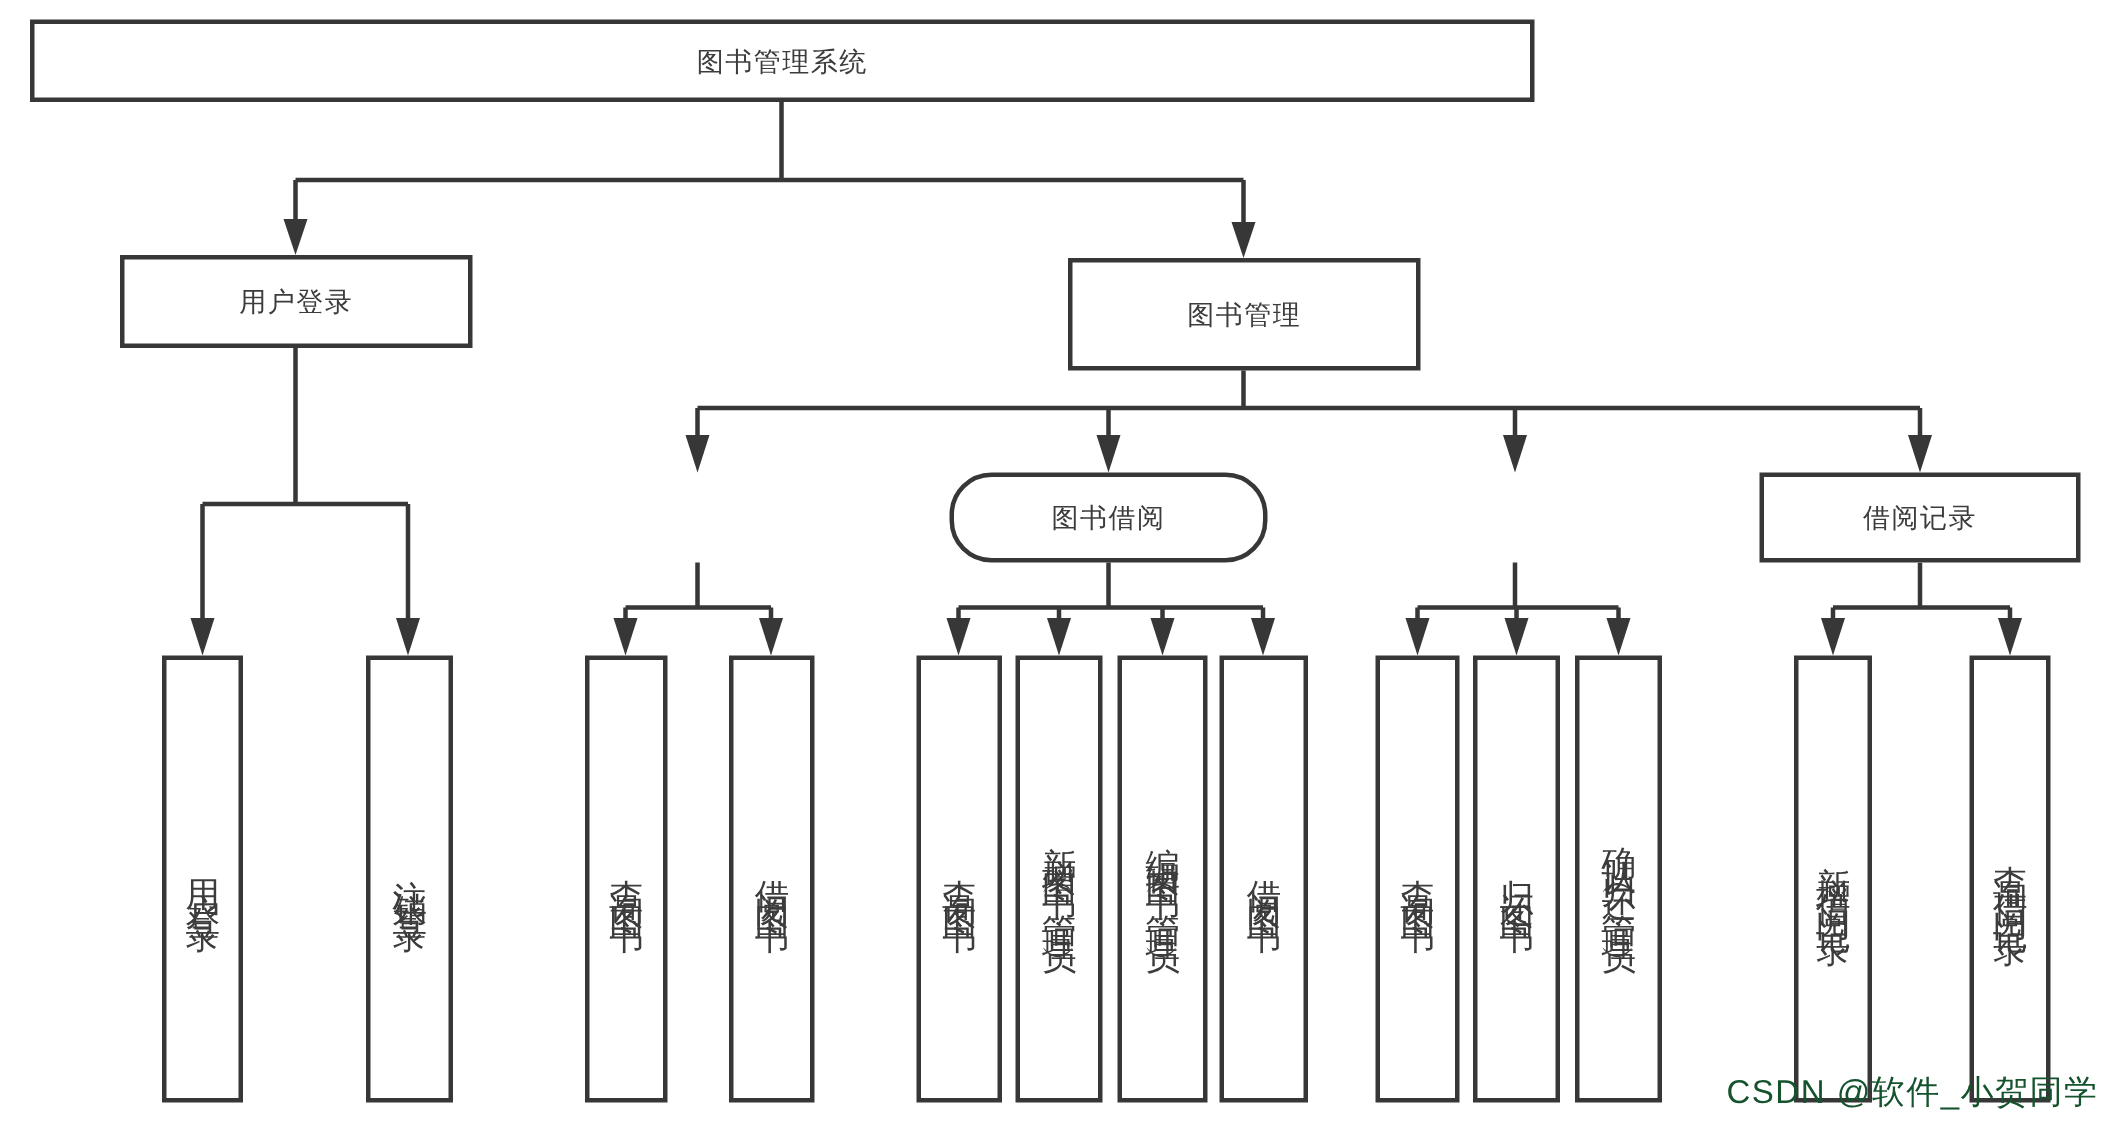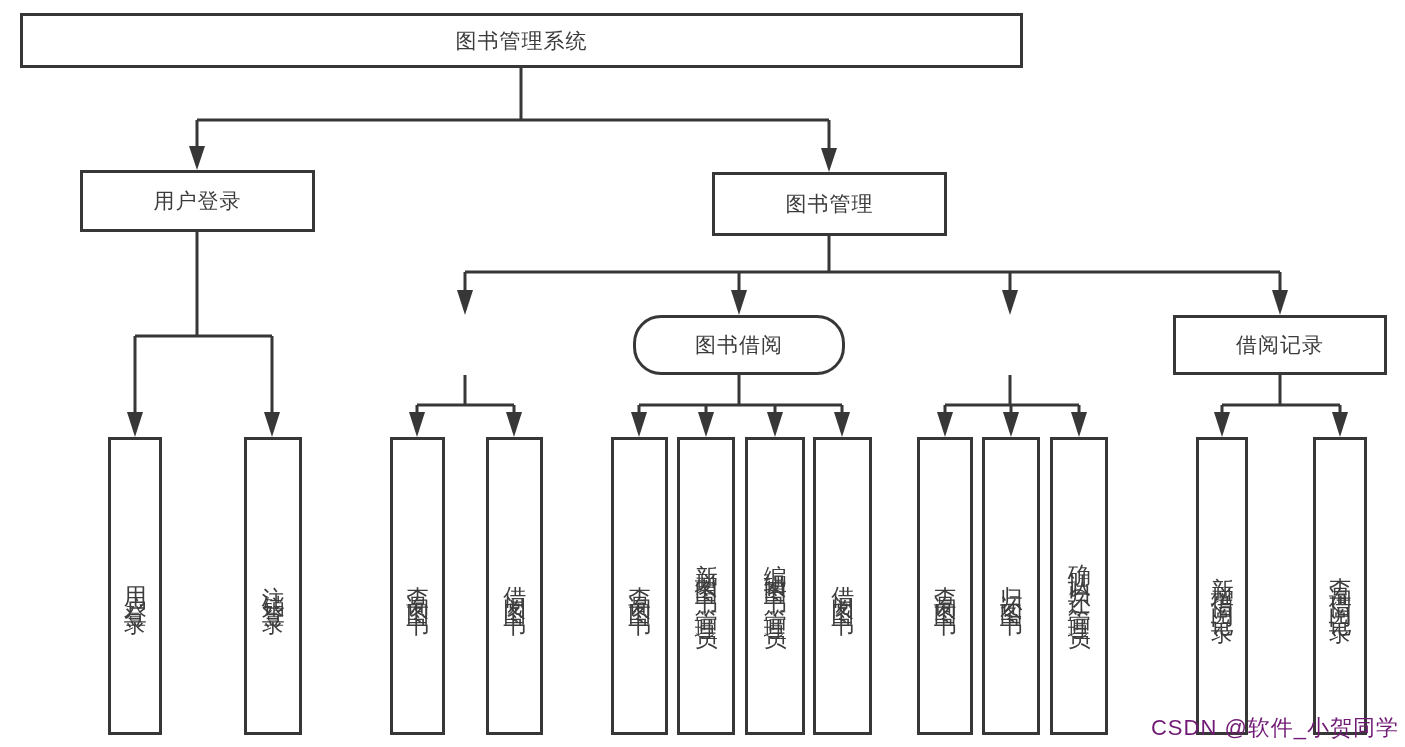--- a/index.html
+++ b/index.html
@@ -9,28 +9,28 @@
   }
   .connectors { position:absolute; left:0; top:0; width:1405px; height:747px; }
   .connectors path { stroke:#373737; stroke-width:3; fill:none; }
   .connectors polygon { fill:#373737; stroke:none; }
   .node {
     position:absolute; box-sizing:border-box; background:#ffffff;
     border:3px solid #373737; color:#3c3c3c;
     display:flex; align-items:center; justify-content:center;
     text-align:center;
   }
-  .node.h span { font-size:21px; letter-spacing:1px; white-space:nowrap; }
+  .node.h span { font-size:18px; letter-spacing:1px; white-space:nowrap; }
   .node.v span {
     writing-mode:vertical-rl; text-orientation:mixed;
     font-size:23px; letter-spacing:9px; line-height:1.1; white-space:nowrap;
   }
   .watermark {
     position:absolute; right:6px; bottom:4px; z-index:5;
-    font-size:22px; color:#701a75; letter-spacing:1px; white-space:nowrap;
+    font-size:22px; color:#14532d; letter-spacing:1px; white-space:nowrap;
   }
 </style>
 </head>
 <body>
 
 <div class="canvas">
 
   <svg class="connectors" viewBox="0 0 1405 747" xmlns="http://www.w3.org/2000/svg">
 
     <path d="M521 68 V120 M197 120 H829 M197 120 V148 M829 120 V150"></path>
@@ -67,21 +67,21 @@
     <polygon points="1332,412 1348,412 1340,437"></polygon>
   </svg>
 
   <div class="node h" style="left:20px; top:13px; width:1003px; height:55px;">
     <span>图书管理系统</span>
   </div>
 
   <div class="node h" style="left:80px; top:170px; width:235px; height:62px;">
     <span>用户登录</span>
   </div>
-  <div class="node h" style="left:712px; top:172px; width:235px; height:64px;">
+  <div class="node h" style="left:712px; top:172px; width:235px; height:75px;">
     <span>图书管理</span>
   </div>
 
   <div class="node h" style="left:633px; top:315px; width:212px; height:60px;border-radius:28px;">
     <span>图书借阅</span>
   </div>
   <div class="node h" style="left:1173px; top:315px; width:214px; height:60px;">
     <span>借阅记录</span>
   </div>
 

